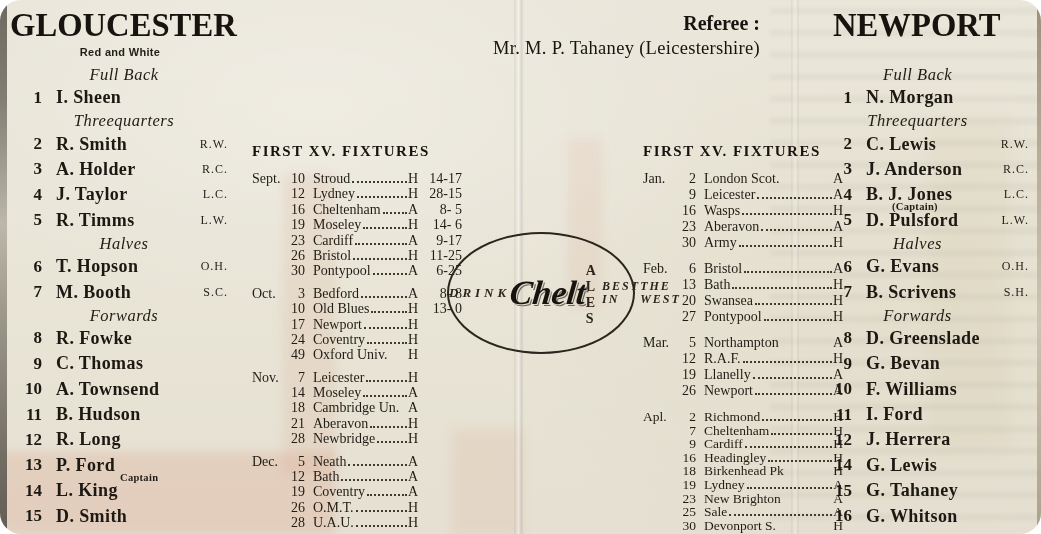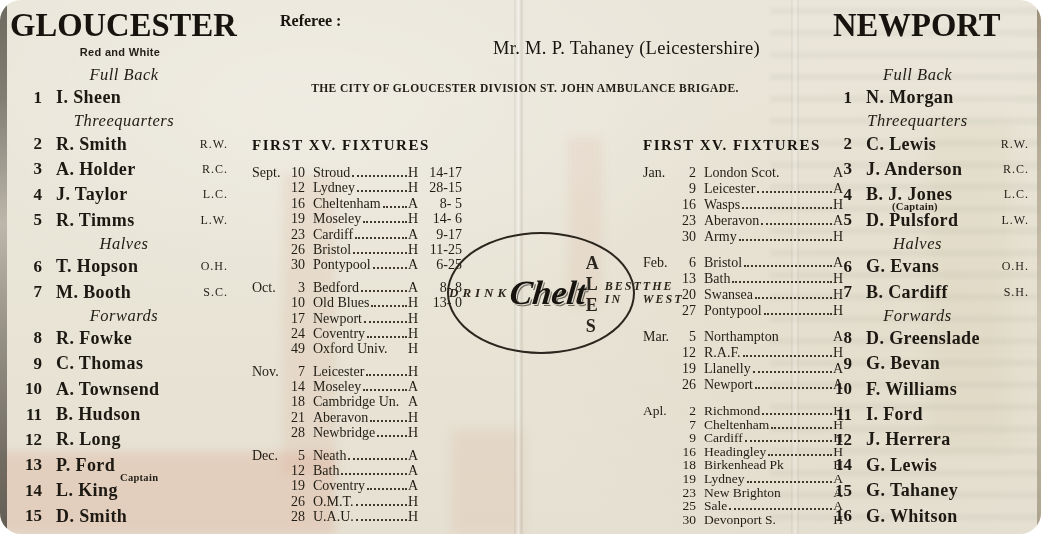--- a/index.html
+++ b/index.html
@@ -60,28 +60,28 @@
   .team-right .player-number { width:52px; }
   .player-name { font-weight:bold; font-size:18px; margin-left:14px; color:#1c1812; letter-spacing:0.4px; white-space:nowrap;text-align:center; }
   .player-position { margin-left:auto; font-weight:normal; font-size:12px; letter-spacing:1px; color:#221e17; }
   .team-left  .player-position { margin-right:10px; }
   .team-right .player-position { margin-right:6px; }
   .captain-note { position:absolute; font-weight:bold; font-size:10.5px; color:#221e17; top:19px; letter-spacing:0.3px; }
   .team-left  .captain-note { left:110px; }
   .team-right .captain-note { left:92px; }
 
   
-  .referee-label { position:absolute; left:280px; top:12px; width:480px; text-align:left;
-    font-weight:bold; font-size:16px; color:#17140f; }
+  .referee-label { position:absolute; left:280px; top:12px; width:480px; text-align:right;
+    font-weight:bold; font-size:20px; color:#17140f; }
   .referee-name { position:absolute; left:280px; top:38px; width:480px; text-align:right;
     font-size:18.5px; color:#17140f; letter-spacing:0.3px; }
   .notice { position:absolute; left:255px; top:80px; width:540px; text-align:center;
     font-weight:bold; font-size:11.5px; line-height:16px; color:#211d16; letter-spacing:0.4px; }
 
-  .fixtures { position:absolute; top:137px; }
+  .fixtures { position:absolute; top:143px; }
   .fx-left  { left:252px; width:210px; }
   .fx-right { left:643px; width:200px; }
   .fx-title { font-weight:bold; font-size:15px; letter-spacing:1.5px; color:#17140f; margin-bottom:11px; white-space:nowrap; }
   .fx-group { }
   .fx-left  .fx-group + .fx-group { margin-top:7px; }
   .fx-right .fx-group + .fx-group { margin-top:10px; }
   .fx-row { display:flex; align-items:baseline; font-size:14px; color:#211d15; }
   .fx-left  .fx-row { height:15.4px; }
   .fx-right .fx-row { height:16px; }
   .fx-right .fx-group.tight .fx-row { height:13.6px; font-size:13.5px; }
@@ -93,21 +93,21 @@
   .fixture-venue { flex:none; }
   .fixture-score { width:44px; flex:none; text-align:right; white-space:pre; }
 
   
   .ad-oval { position:absolute; left:447px; top:232px; width:188px; height:122px;
     border:2.5px solid #2b261d; border-radius:50%;
     display:flex; flex-direction:row; align-items:center; justify-content:space-between; }
   .ad-drink { font-style:italic; font-weight:bold; font-size:13px; letter-spacing:4px; color:#2b261d; }
   .ad-brand { font-style:italic; font-weight:bold; font-size:34px; line-height:30px; color:#17140f;
     transform:skewX(-6deg); text-shadow:1px 1px 0 rgba(233,229,216,0.9), 2px 2px 0 rgba(43,38,29,0.65); }
-  .ad-ales { font-weight:bold; font-size:18px; letter-spacing:7px; color:#2b261d; margin-top:3px; }
+  .ad-ales { font-weight:bold; font-size:14px; letter-spacing:7px; color:#2b261d; margin-top:3px; }
   .ad-best, .ad-west { font-style:italic; font-weight:bold; font-size:12px; letter-spacing:2px;
     color:#2b261d; line-height:13px; }
 </style>
 </head>
 <body>
 
 <div class="page">
 
   <div class="stain-1"></div>
   <div class="stain-2"></div>
@@ -194,21 +194,20 @@
         <div class="player-row">
           <span class="player-number">15</span>
           <span class="player-name">D. Smith</span>
         </div>
       </div>
   </section>
 
   <div class="referee-label">Referee :</div>
   <div class="referee-name">Mr. M. P. Tahaney (Leicestershire)</div>
   <div class="notice">
-    <div>THE CITY OF GLOUCESTER DIVISION ST. JOHN AMBULANCE BRIGADE.</div>
   </div>
 
   <section class="fixtures fx-left">
     <div class="fx-title">FIRST XV. FIXTURES</div>
     <div id="fx-left-rows">
         <div class="fx-group tight">
           <div class="fx-row">
             <span class="fixture-month">Sept.</span>
             <span class="fixture-day">10</span>
             <span class="fixture-opponent">Stroud</span>
@@ -601,21 +600,21 @@
           <span class="player-position">L.W.</span>
         </div>
         <div class="roster-header">Halves</div>
         <div class="player-row">
           <span class="player-number">6</span>
           <span class="player-name">G. Evans</span>
           <span class="player-position">O.H.</span>
         </div>
         <div class="player-row">
           <span class="player-number">7</span>
-          <span class="player-name">B. Cardiff</span>
+          <span class="player-name">B. Scrivens</span>
           <span class="player-position">S.H.</span>
         </div>
         <div class="roster-header">Forwards</div>
         <div class="player-row">
           <span class="player-number">8</span>
           <span class="player-name">D. Greenslade</span>
         </div>
         <div class="player-row">
           <span class="player-number">9</span>
           <span class="player-name">G. Bevan</span>

